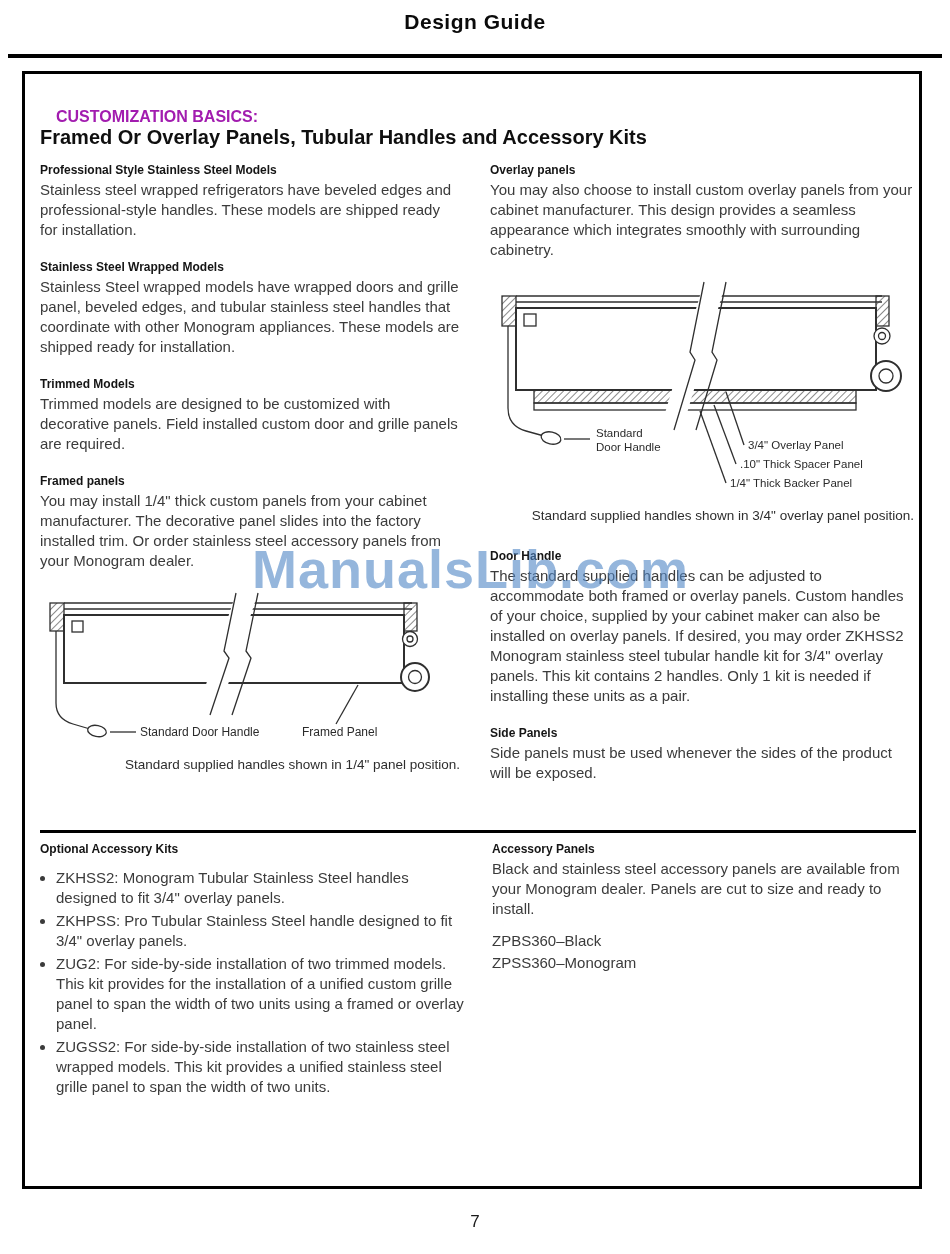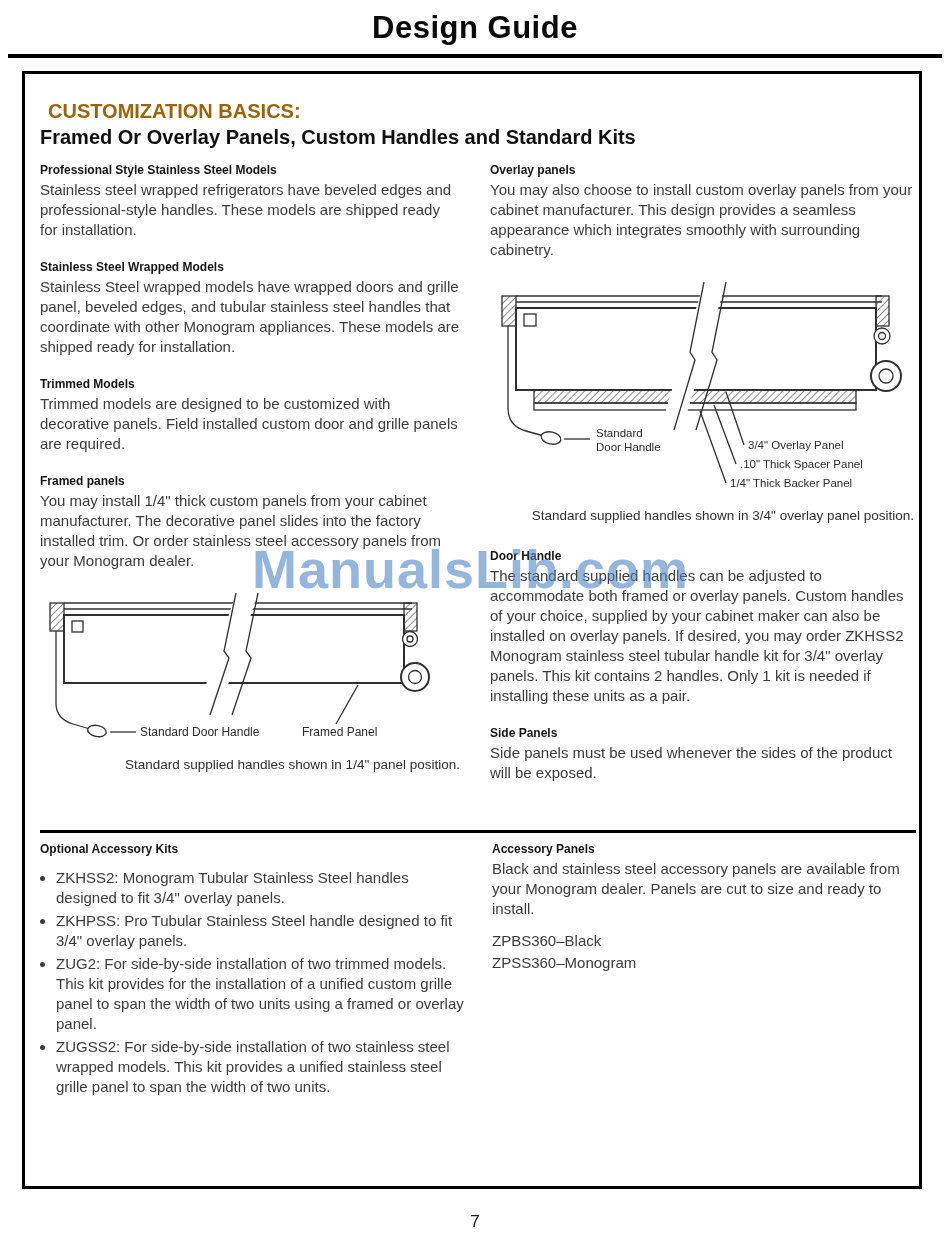--- a/index.html
+++ b/index.html
@@ -8,35 +8,35 @@
     width:950px;height:1254px;
     background:#ffffff;
     font-family:"Liberation Sans", sans-serif;
     color:#3b3b3b;
     overflow:hidden;
     margin:0 auto;
   }
   .doc-title{
     position:absolute;top:10px;left:0;width:100%;
     text-align:center;
-    font-size:31px;font-weight:700;color:#0a0a0a;
+    font-size:21px;font-weight:700;color:#0a0a0a;
     letter-spacing:0.5px;margin:0;
   }
   .title-rule{
     position:absolute;top:54px;left:8px;width:934px;height:4px;
     background:#000;
   }
   .content-box{
     position:absolute;left:22px;top:71px;width:900px;height:1118px;
     border:3px solid #000;
     box-sizing:border-box;
   }
   .h-basics{
-    position:absolute;left:40px;top:92px;margin:8px;
-    font-size:20px;font-weight:700;color:#a16207;
+    position:absolute;left:40px;top:92px;margin:16px;
+    font-size:16px;font-weight:700;color:#a21caf;
   }
   .h-sub{
     position:absolute;left:40px;top:126px;margin:0;
     font-size:20px;font-weight:700;color:#0f0f0f;
   }
   .col{position:absolute;}
   .col-lt{left:40px;top:163px;width:420px;}
   .col-rt{left:490px;top:163px;width:424px;}
   .col-lb{left:40px;top:842px;width:428px;}
   .col-rb{left:492px;top:842px;width:424px;}
@@ -89,21 +89,21 @@
 <body>
 
 <div class="page">
 
   <h1 class="doc-title">Design Guide</h1>
   <div class="title-rule"></div>
 
   <div class="content-box"></div>
 
   <h2 class="h-basics">CUSTOMIZATION BASICS:</h2>
-  <h3 class="h-sub">Framed Or Overlay Panels, Custom Handles and Standard Kits</h3>
+  <h3 class="h-sub">Framed Or Overlay Panels, Tubular Handles and Accessory Kits</h3>
 
   <div class="col col-lt">
 
     <section>
       <h4 class="sec-title">Professional Style Stainless Steel Models</h4>
       <p class="sec-body">Stainless steel wrapped refrigerators have beveled edges and professional-style handles. These models are shipped ready for installation.</p>
     </section>
 
     <section>
       <h4 class="sec-title">Stainless Steel Wrapped Models</h4>

